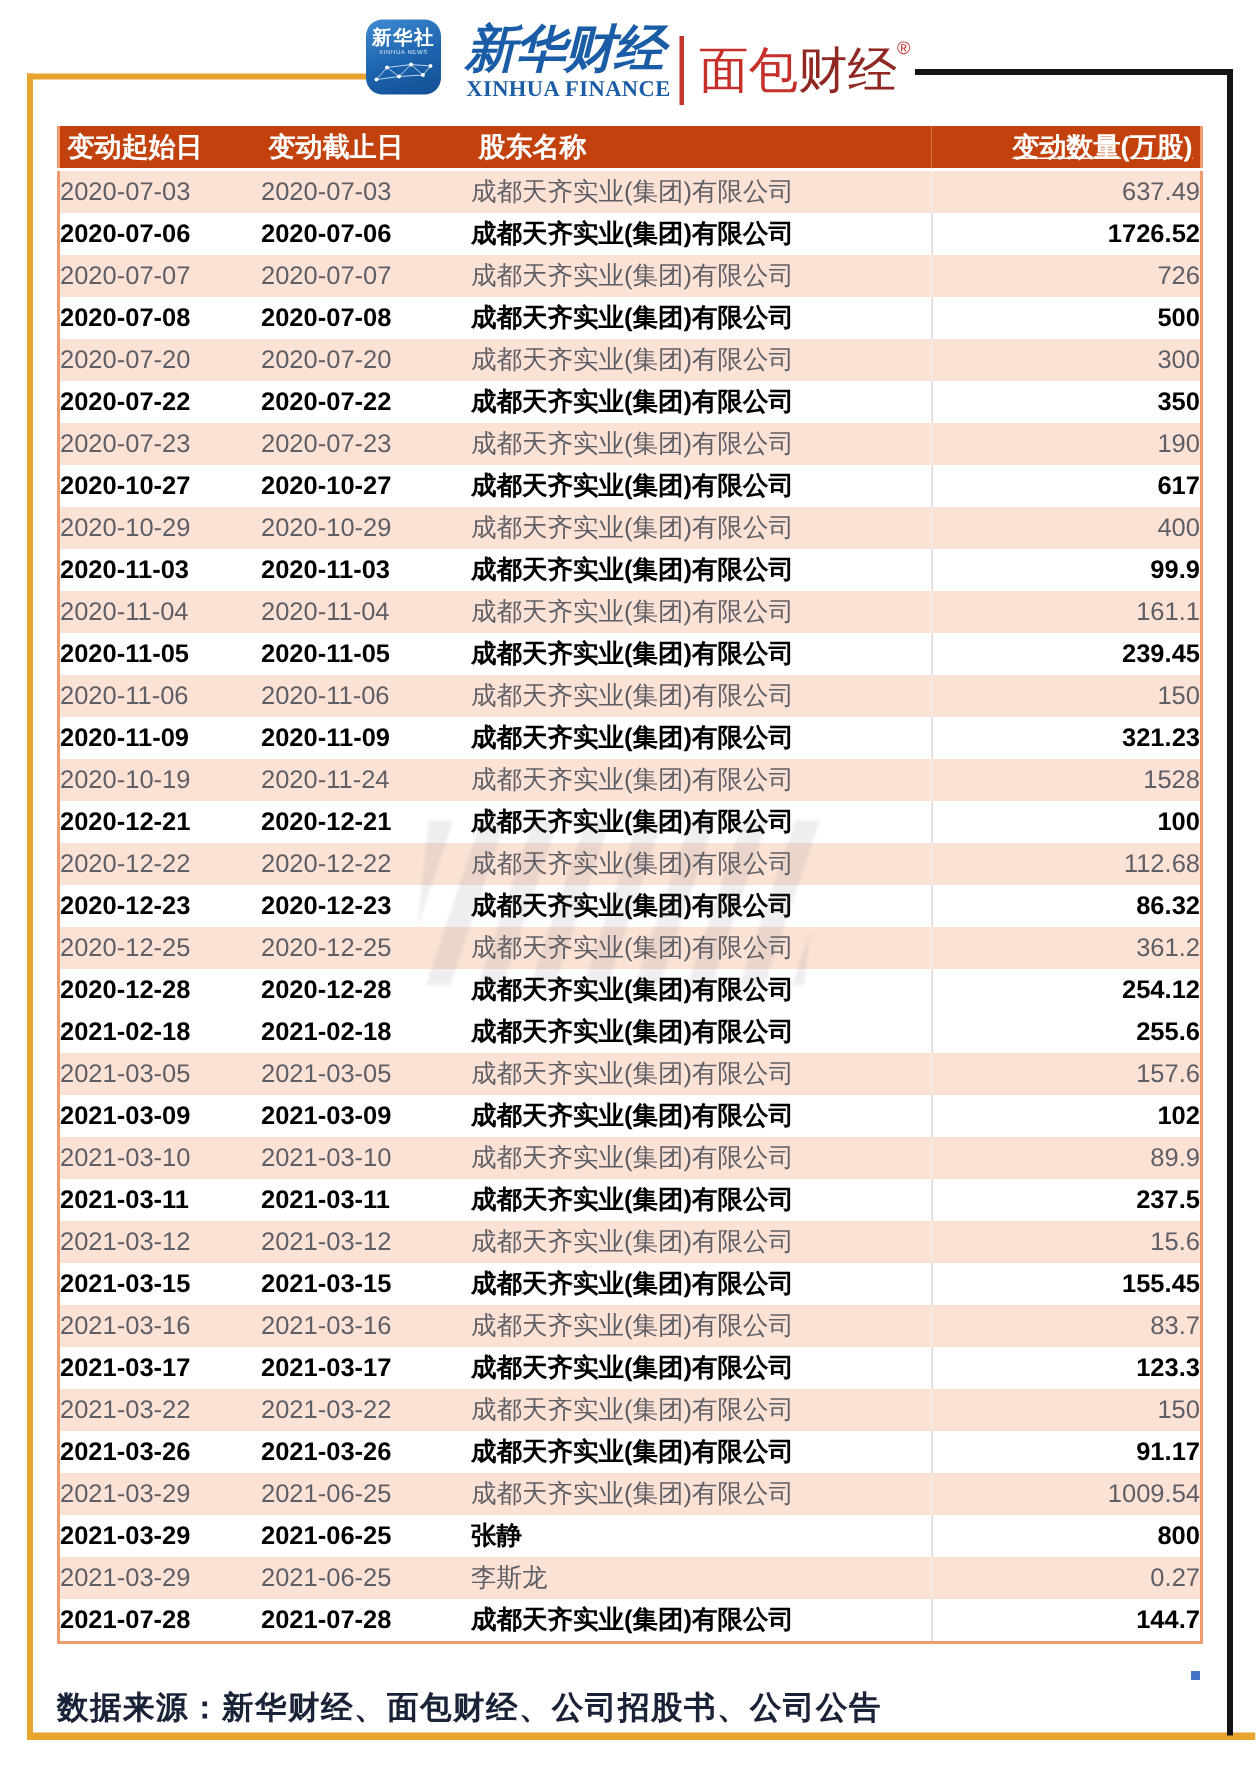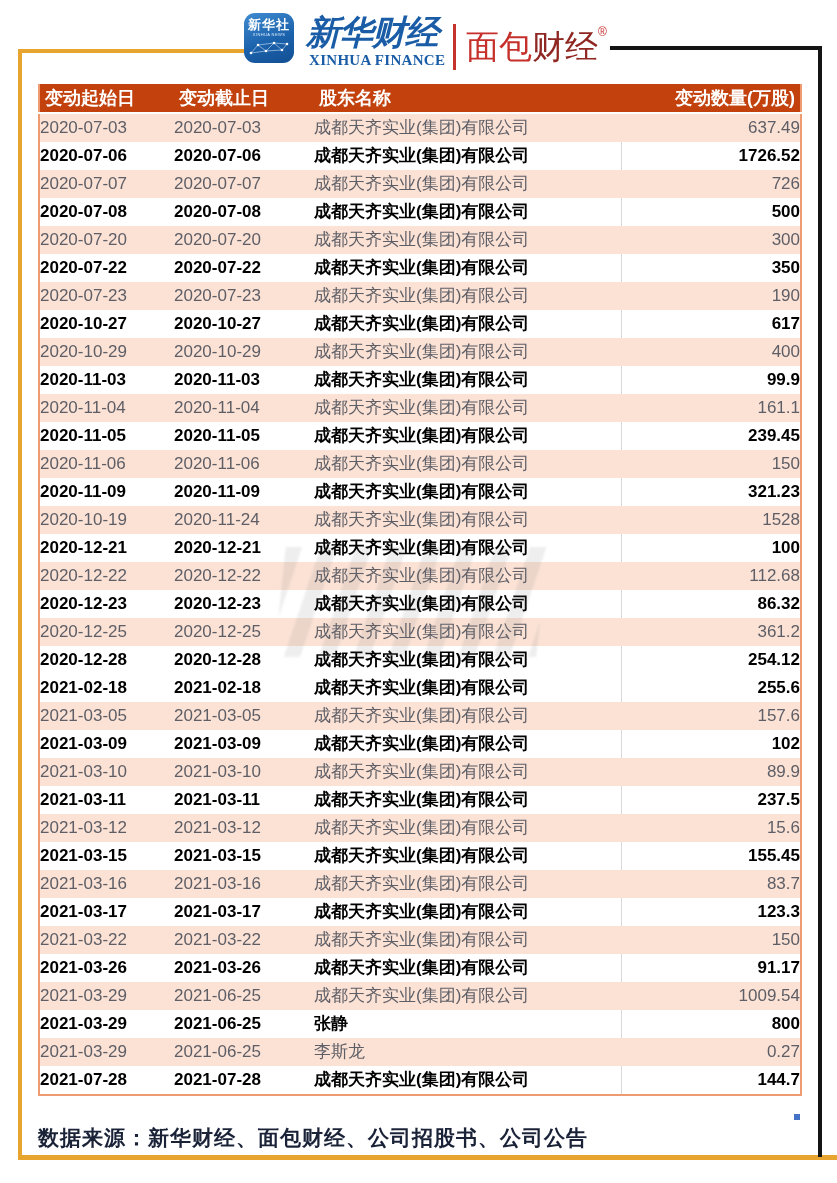--- a/index.html
+++ b/index.html
@@ -11,21 +11,21 @@
   .frame{position:absolute;}
   .gold{background:#E7A52F;}
   .blackline{background:#141414;}
   #frame-gold-top{left:18px;top:49px;width:226px;height:4px;}
   #frame-gold-left{left:18px;top:49px;width:4px;height:1109px;}
   #frame-gold-bottom{left:18px;top:1155px;width:819px;height:5px;}
   #frame-black-top{left:610px;top:46px;width:212px;height:4px;}
   #frame-black-right{left:818px;top:46px;width:4px;height:1111px;}
 
   
-  #brand-bar{position:absolute;left:0;top:0;width:799px;height:80px;}
+  #brand-bar{position:absolute;left:0;top:0;width:799px;height:80px;text-align:center;}
   #xinhua-app-icon{
     position:absolute;left:244px;top:13px;width:50px;height:50px;border-radius:11px;
     background:linear-gradient(160deg,#3F8BD0 0%,#1B62AC 55%,#134F93 100%);
     display:flex;flex-direction:column;align-items:center;overflow:hidden;
   }
   #xinhua-app-icon .cn{color:#fff;font-weight:700;font-size:13px;line-height:15px;margin-top:4px;letter-spacing:1px;}
   #xinhua-app-icon .en{color:#dceafa;font-size:4px;line-height:5px;letter-spacing:.4px;}
   #xinhua-app-icon svg{margin-top:2px;}
   #xinhua-finance-cn{
     position:absolute;left:306px;top:10px;width:140px;
@@ -46,21 +46,21 @@
   
   #share-table{
     position:absolute;left:38px;top:84px;width:762px;
     border-collapse:collapse;table-layout:fixed;
     border-left:2px solid #EE9B72;border-right:2px solid #EE9B72;border-bottom:2px solid #EE9B72;
   }
   #share-table th{
     background:#c2410c;color:#ffffff;font-size:18px;font-weight:700;
     height:28px;text-align:left;padding:0 0 0 5px;white-space:nowrap;
   }
-  #share-table th.qty{text-align:right;padding-right:5px;}
+  #share-table th.qty{text-align:right;padding-right:5px;text-decoration:underline;}
   #share-table td{
     height:28px;line-height:28px;font-size:17px;padding:0;white-space:nowrap;overflow:hidden;
   }
   #share-table tbody tr:first-child td{border-top:2px solid #ffffff;}
   tr.row-tint td{background:#FBE2D5;color:#5E5E66;font-weight:400;}
   tr.row-plain td{background:#ffffff;color:#000000;font-weight:700;}
   tr.row-plain td.qty{border-left:1px solid #D9D9D9;}
   td.c1{padding-left:5px;}
   td.c2{padding-left:7px;}
   td.c3{padding-left:11px;}

